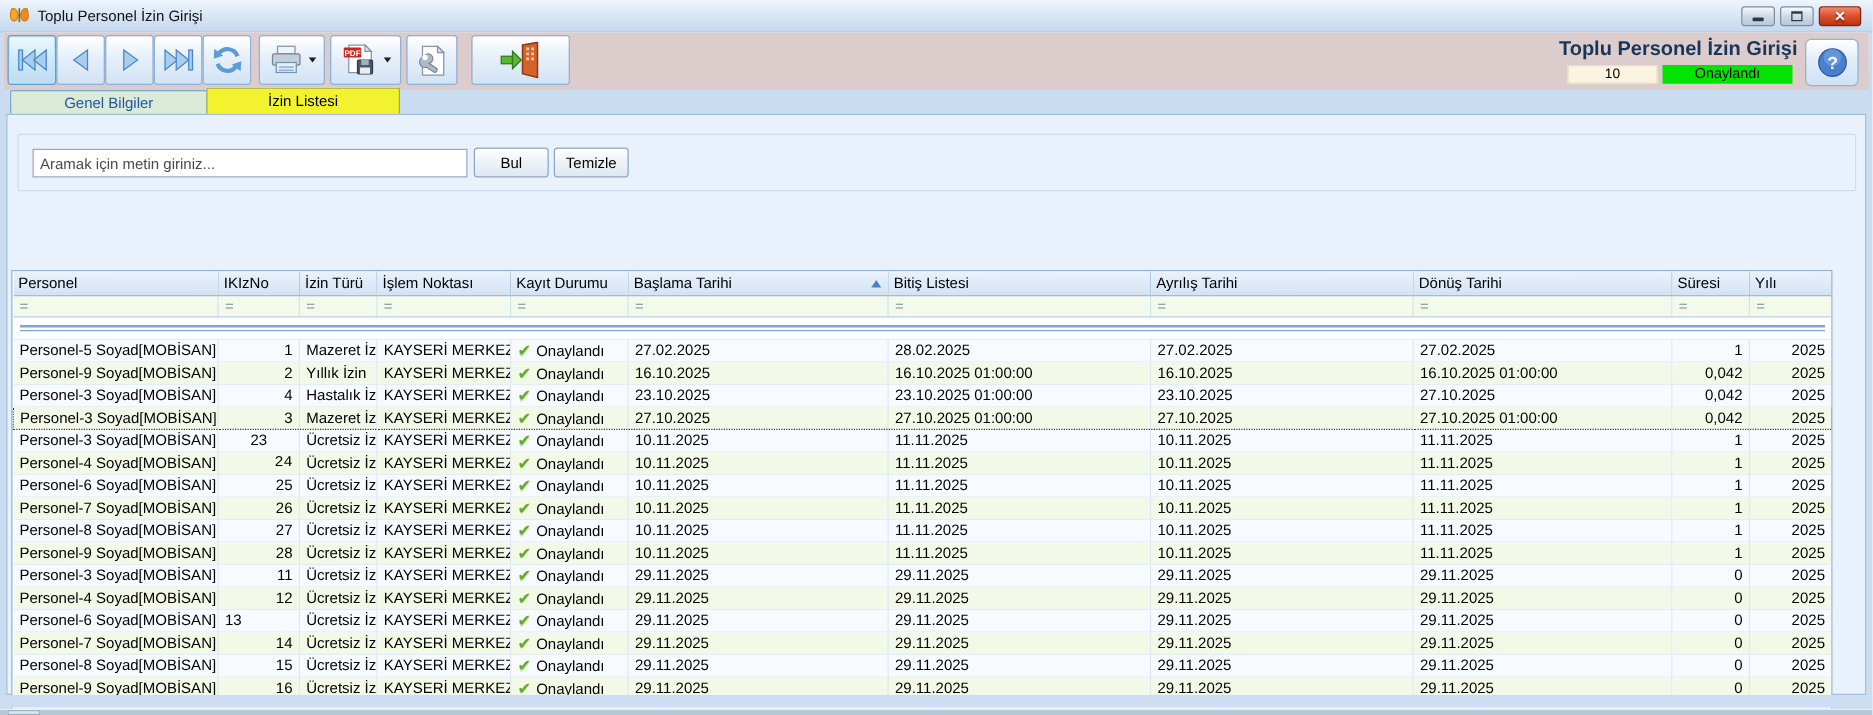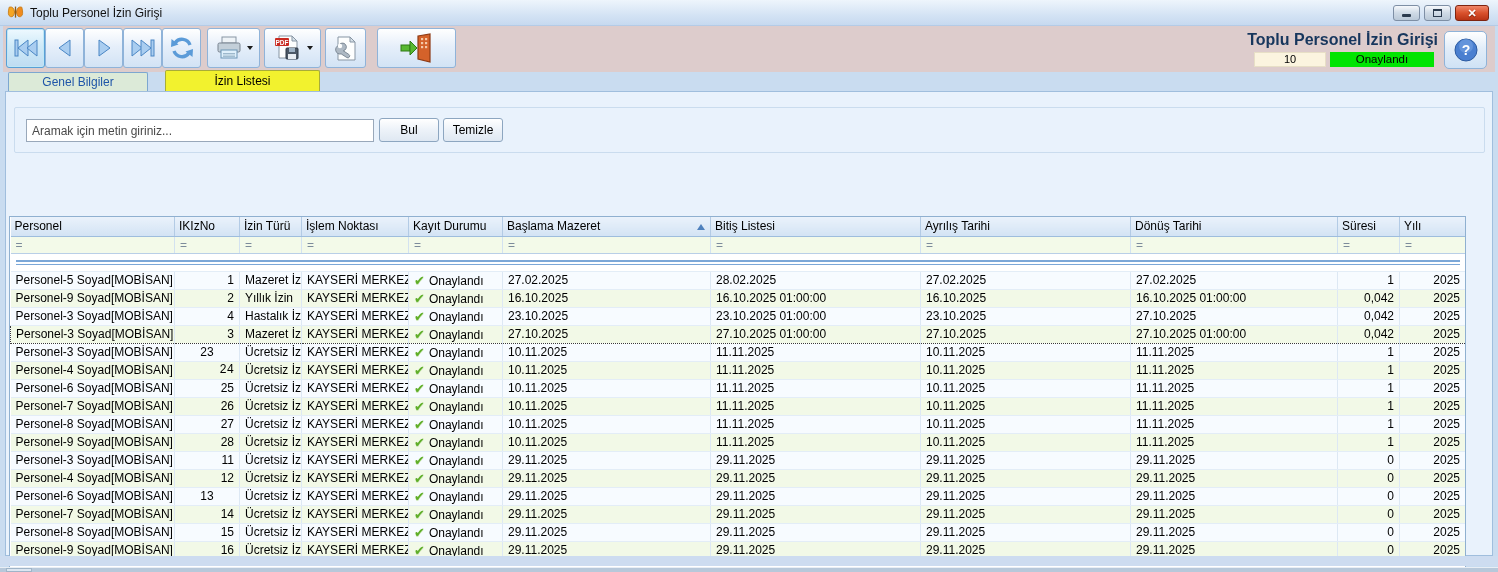--- a/index.html
+++ b/index.html
@@ -39,21 +39,21 @@
   .status-badge { position:absolute; top:52px; left:1330px; width:104px; height:15px;
     background:#00e400; text-align:center; font-size:11.5px; line-height:14px; color:#000; }
   .help-btn { position:absolute; top:31px; left:1444px; width:43px; height:38px;
     background:linear-gradient(#ffffff,#e2edf9 45%,#cfe2f5); border:1px solid #8fb3d9; border-radius:5px;
     display:flex; align-items:center; justify-content:center; }
 
   
   .tabs { position:absolute; left:5px; top:70px; height:21px; }
   .tab { position:absolute; top:2px; height:19px; display:flex; align-items:center; justify-content:center; font-size:12px;
     border:1px solid #7da7d0; border-bottom:none; border-radius:2px 2px 0 0; }
-  .tab.inactive { left:3px; width:140px; background:linear-gradient(#dcead8 0) , linear-gradient(#e4eefa,#c2d8ef); color:#1f56a8; }
+  .tab.inactive { left:3px; width:158px; background:linear-gradient(#dcead8 0) , linear-gradient(#e4eefa,#c2d8ef); color:#1f56a8; }
   .tab.active { left:160px; width:155px; top:0; height:21px; background:#f2f22e; border-color:#a8ad38; color:#000; z-index:2; }
 
   
   .panel { position:absolute; left:5px; top:91px; width:1488px; height:465px;
     background:#e9f2fc; border:1px solid #a0bedd; }
   .search-group { position:absolute; left:8px; top:15px; width:1471px; height:46px;
     border:1px solid #cadcee; border-radius:2px; }
   .search-input { position:absolute; left:20px; top:27px; width:348px; height:23px;
     border:1px solid #99a8ba; background:#fff; font-family:"Liberation Sans",sans-serif; font-size:12px; color:#333; padding:0 5px; }
   .search-input::placeholder { color:#4a4a4a; opacity:1; }
@@ -229,21 +229,21 @@
           <col style="width: 62px;">
           <col style="width: 66px;">
         </colgroup>
         <thead>
           <tr>
             <th class="hcell"><span>Personel</span></th>
             <th class="hcell"><span>IKIzNo</span></th>
             <th class="hcell"><span>İzin Türü</span></th>
             <th class="hcell"><span>İşlem Noktası</span></th>
             <th class="hcell"><span>Kayıt Durumu</span></th>
-            <th class="hcell"><span>Başlama Mazeret</span><span class="sort-asc"></span></th>
+            <th class="hcell"><span>Başlama Tarihi</span><span class="sort-asc"></span></th>
             <th class="hcell"><span>Bitiş Listesi</span></th>
             <th class="hcell"><span>Ayrılış Tarihi</span></th>
             <th class="hcell"><span>Dönüş Tarihi</span></th>
             <th class="hcell"><span>Süresi</span></th>
             <th class="hcell"><span>Yılı</span></th>
           </tr>
           <tr>
             <th class="filter-cell"><span class="eq">=</span></th>
             <th class="filter-cell"><span class="eq">=</span></th>
             <th class="filter-cell"><span class="eq">=</span></th>
@@ -414,21 +414,21 @@
             <td style="text-align: left;"><span class="check">✔</span><span>Onaylandı</span></td>
             <td style="text-align: left;">29.11.2025</td>
             <td style="text-align: left;">29.11.2025</td>
             <td style="text-align: left;">29.11.2025</td>
             <td style="text-align: left;">29.11.2025</td>
             <td style="text-align: right;">0</td>
             <td style="text-align: right;">2025</td>
           </tr>
           <tr class="odd">
             <td style="text-align: left;">Personel-6 Soyad[MOBİSAN]</td>
-            <td style="text-align: center;">13</td>
+            <td style="text-align: left;">13</td>
             <td style="text-align: left;">Ücretsiz İzin</td>
             <td style="text-align: left;">KAYSERİ MERKEZ</td>
             <td style="text-align: left;"><span class="check">✔</span><span>Onaylandı</span></td>
             <td style="text-align: left;">29.11.2025</td>
             <td style="text-align: left;">29.11.2025</td>
             <td style="text-align: left;">29.11.2025</td>
             <td style="text-align: left;">29.11.2025</td>
             <td style="text-align: right;">0</td>
             <td style="text-align: right;">2025</td>
           </tr>

